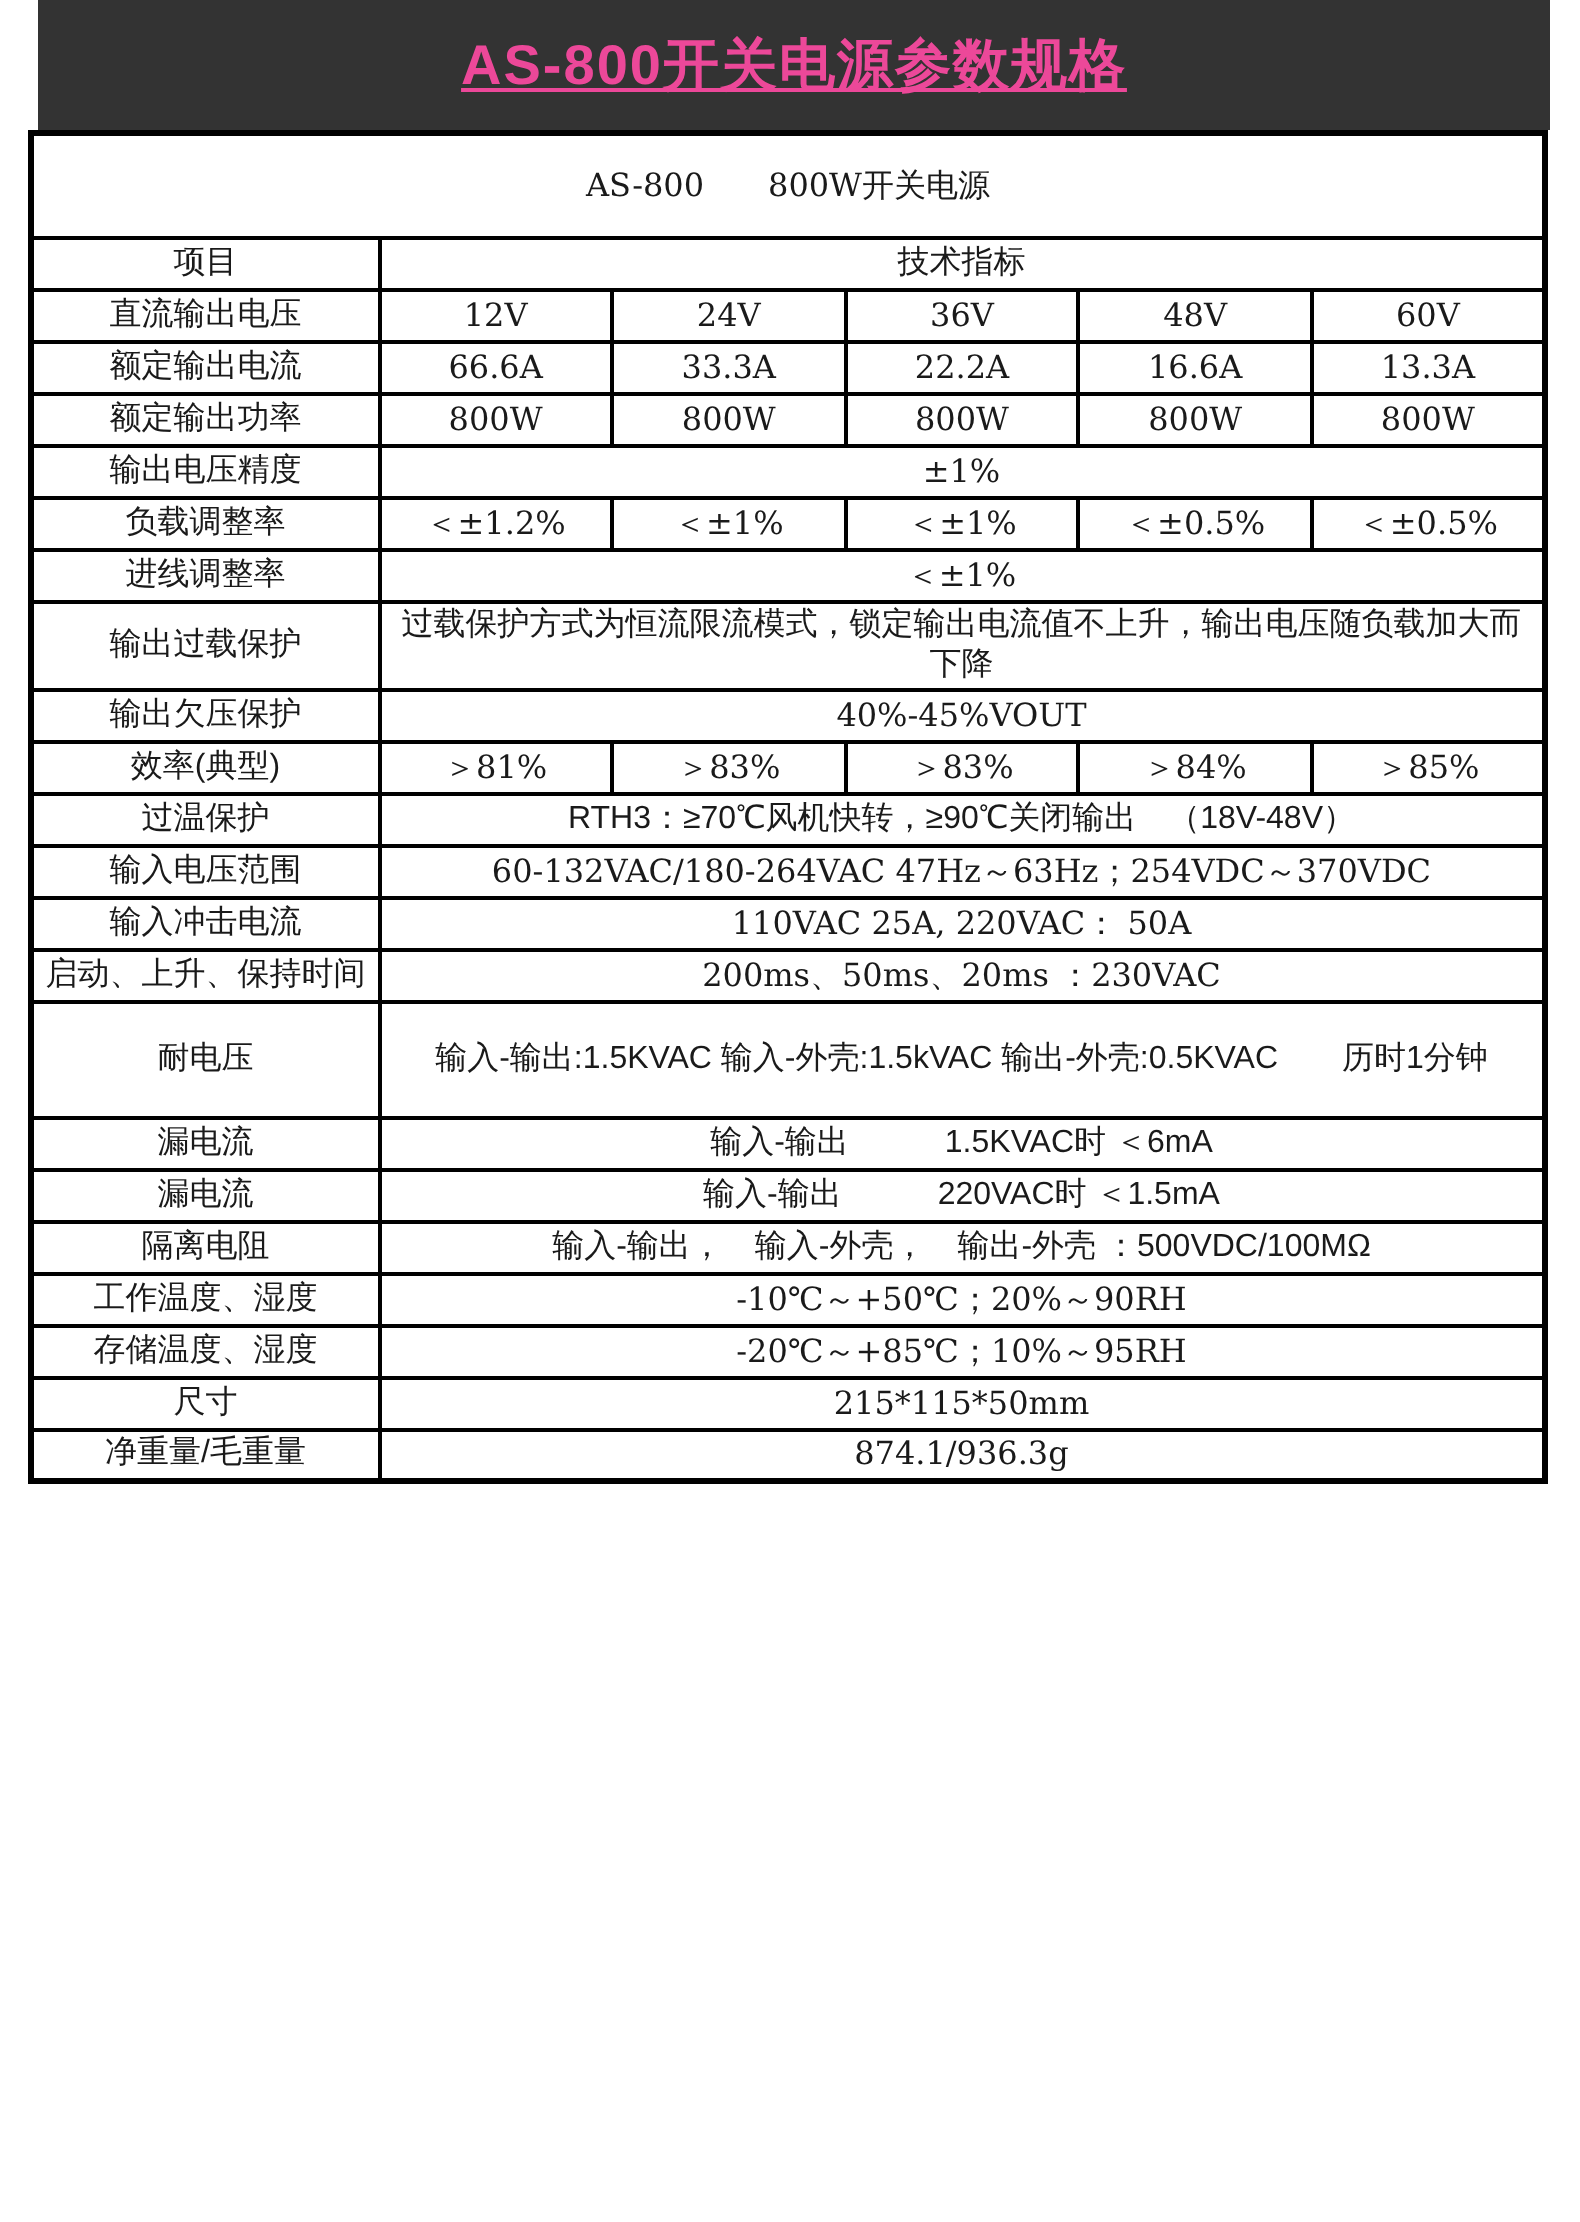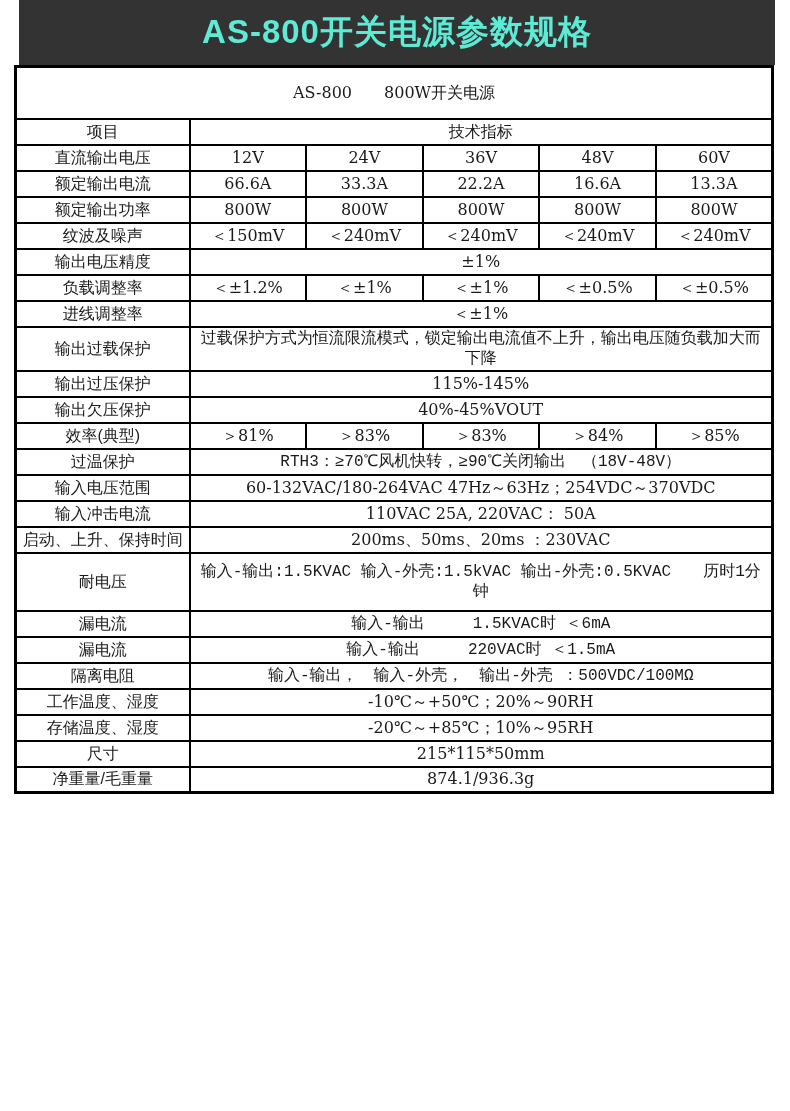--- a/index.html
+++ b/index.html
@@ -11,25 +11,26 @@
     font-family: "DejaVu Serif", "Liberation Serif", serif;
     overflow: hidden;
   }
   .banner {
     margin-left: 19px;
     width: 756px; height: 65px;
     background: #333333;
     display: flex; align-items: center; justify-content: center;
   }
   .banner-title {
-    color: #5eead4;
+    color: #ec4899;
     font-family: "Liberation Sans", "DejaVu Sans", sans-serif;
     font-weight: 700;
-    font-size: 33px;
+    font-size: 28px;
     letter-spacing: 1px;
+    text-decoration: underline;
   }
   table.spec {
     margin-left: 14px;
     width: 757px;
     border-collapse: collapse;
     table-layout: fixed;
     border: 3px solid #000000;
   }
   table.spec td {
     border: 2px solid #000000;
@@ -48,21 +49,21 @@
   td.subtitle {
     font-size: 26px;
     font-family: "DejaVu Serif", "Liberation Serif", serif;
   }
   td.lbl, td.hdr {
     font-family: "Liberation Sans", "DejaVu Sans", sans-serif;
     font-size: 17px;
     line-height: 1.15;
   }
   td.sans {
-    font-family: Liberation Mono, monospace;
+    font-family: Liberation Sans, sans-serif;
     font-size: 16px;
   }
 </style>
 </head>
 <body>
 
 <div class="banner">
   <div class="banner-title">AS-800开关电源参数规格</div>
 </div>
 
@@ -102,50 +103,38 @@
     </tr>
     <tr class="r">
       <td class="lbl">额定输出功率</td>
       <td>800W</td>
       <td>800W</td>
       <td>800W</td>
       <td>800W</td>
       <td>800W</td>
     </tr>
     <tr class="r">
-      <td class="lbl">纹波及噪声</td>
-      <td>＜150mV</td>
-      <td>＜240mV</td>
-      <td>＜240mV</td>
-      <td>＜240mV</td>
-      <td>＜240mV</td>
-    </tr>
-    <tr class="r">
       <td class="lbl">输出电压精度</td>
       <td colspan="5">±1%</td>
     </tr>
     <tr class="r">
       <td class="lbl">负载调整率</td>
       <td>＜±1.2%</td>
       <td>＜±1%</td>
       <td>＜±1%</td>
       <td>＜±0.5%</td>
       <td>＜±0.5%</td>
     </tr>
     <tr class="r">
       <td class="lbl">进线调整率</td>
       <td colspan="5">＜±1%</td>
     </tr>
     <tr class="r">
       <td class="lbl">输出过载保护</td>
       <td colspan="5" class="sans">过载保护方式为恒流限流模式，锁定输出电流值不上升，输出电压随负载加大而下降</td>
-    </tr>
-    <tr class="r">
-      <td class="lbl">输出过压保护</td>
-      <td colspan="5">115%-145%</td>
     </tr>
     <tr class="r">
       <td class="lbl">输出欠压保护</td>
       <td colspan="5">40%-45%VOUT</td>
     </tr>
     <tr class="r">
       <td class="lbl">效率(典型)</td>
       <td>＞81%</td>
       <td>＞83%</td>
       <td>＞83%</td>

